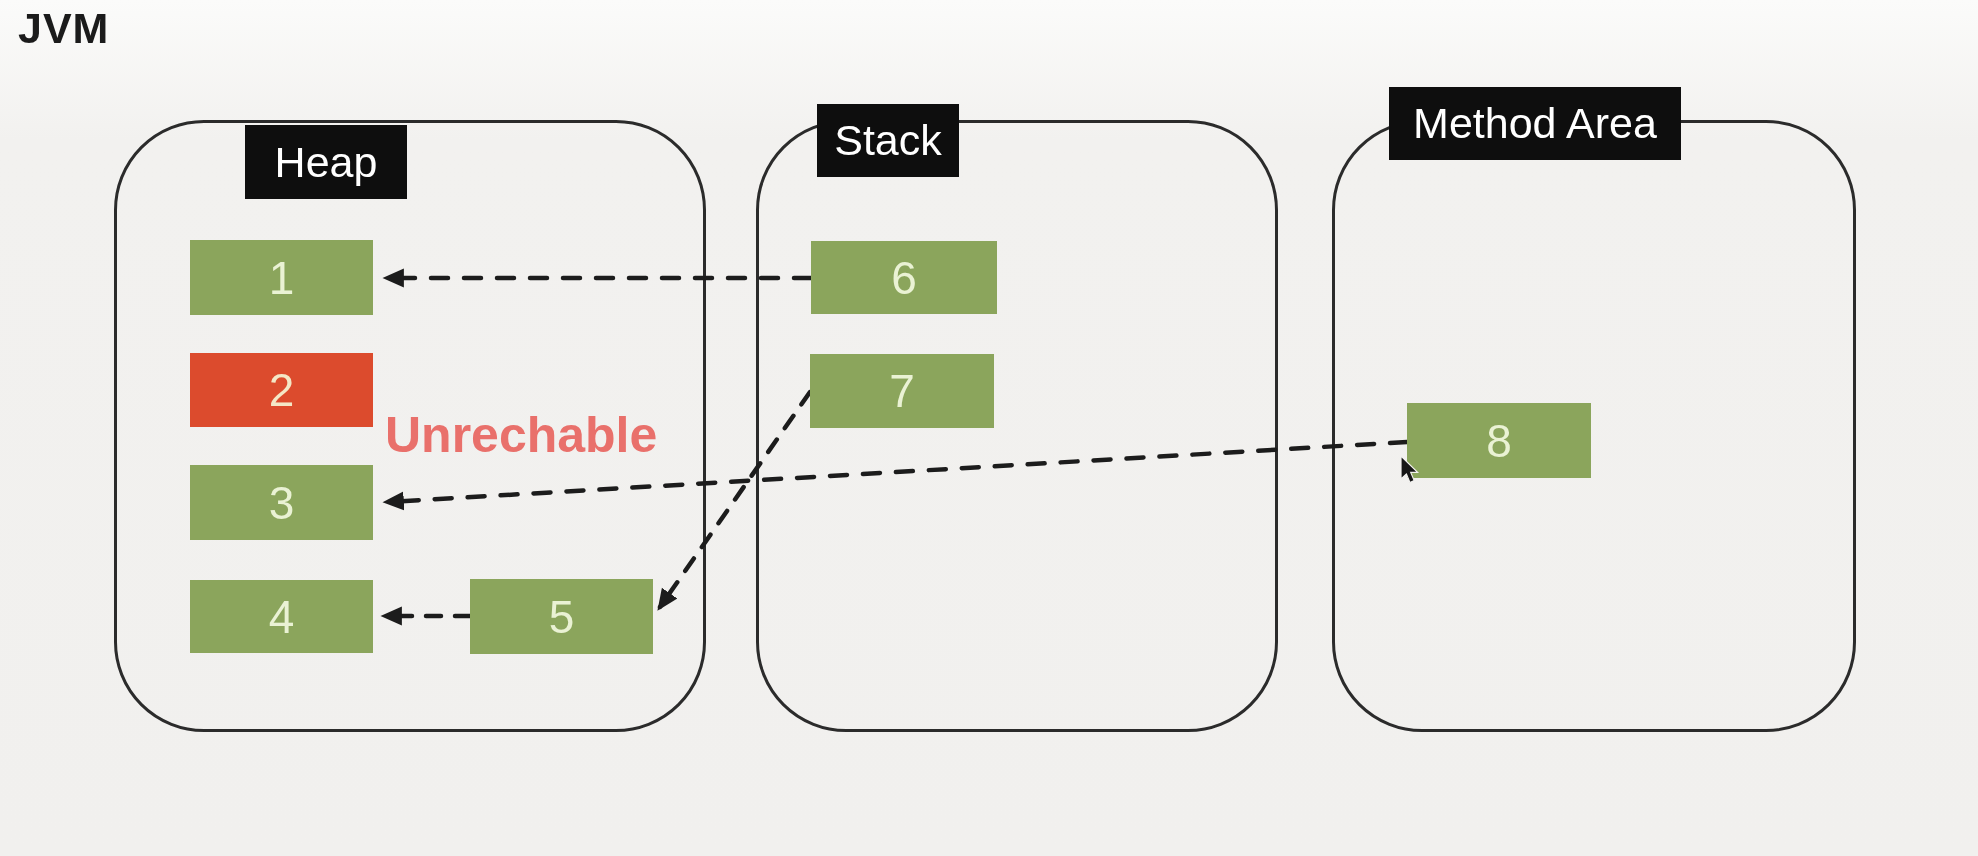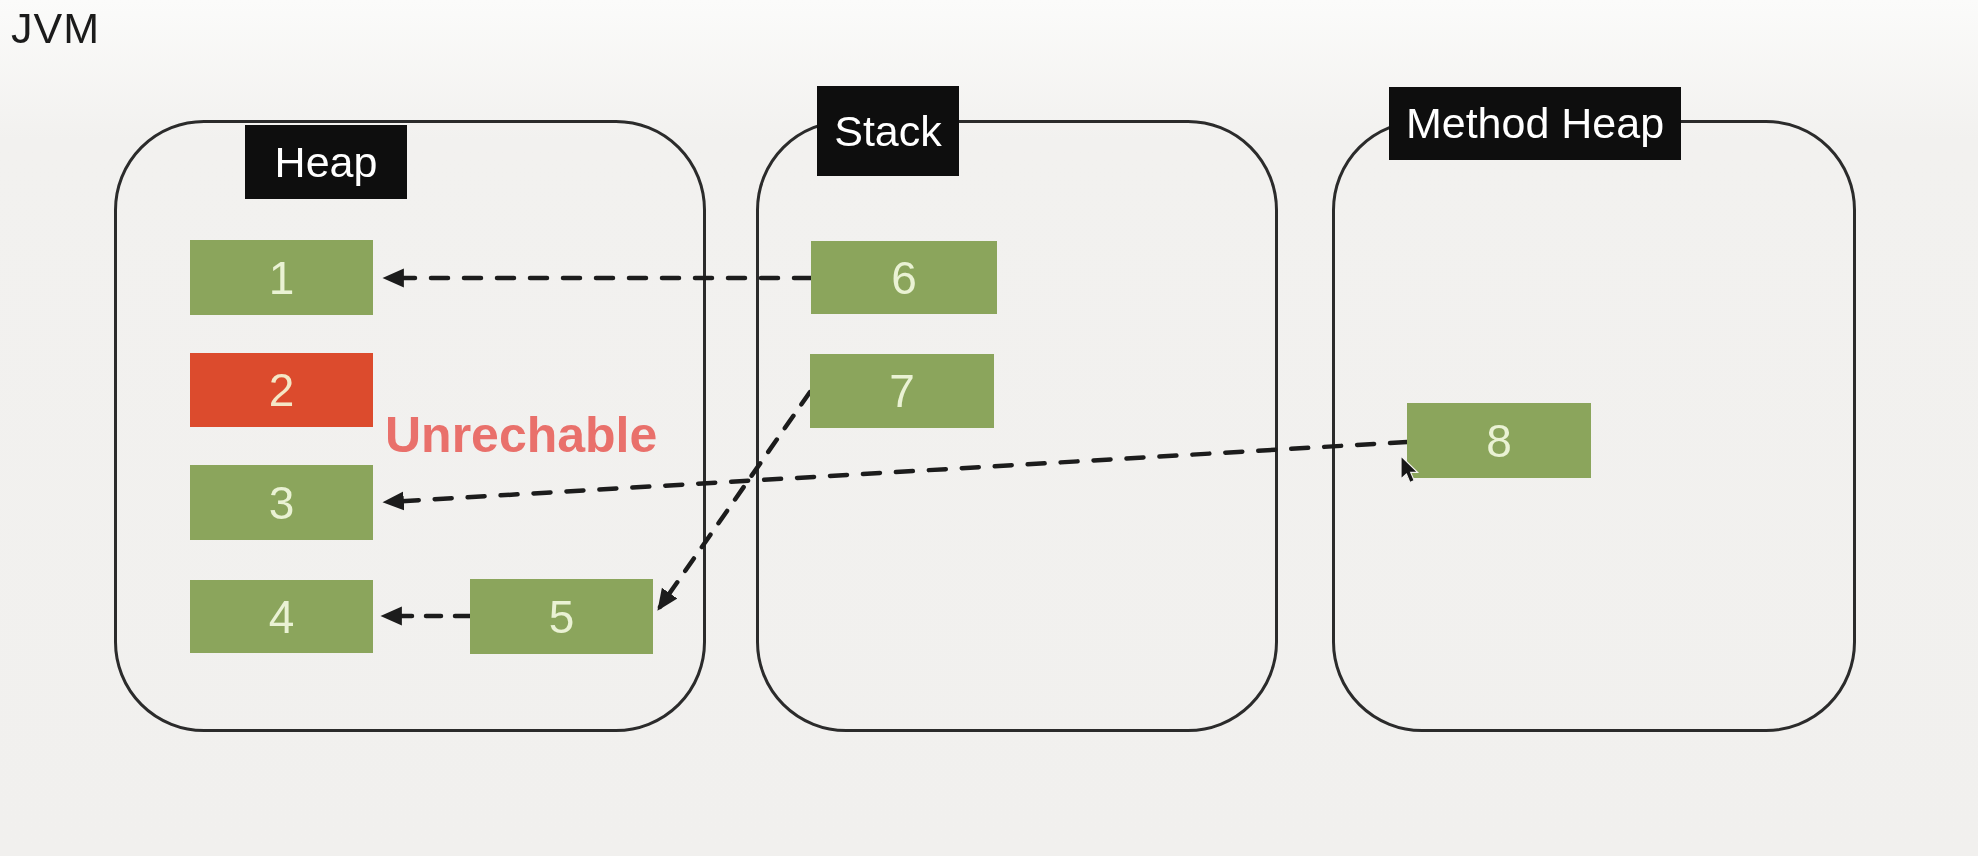--- a/index.html
+++ b/index.html
@@ -10,23 +10,23 @@
     overflow: hidden;
   }
   .canvas {
     position: relative;
     width: 1978px;
     height: 856px;
     background: linear-gradient(180deg, #fbfbfa 0%, #f2f1ef 140px, #f1f0ee 100%);
   }
   .jvm-title {
     position: absolute;
-    left: 11px; top: 4px;
+    left: 18px; top: 4px;
     font-size: 43px;
-    font-weight: 400;
+    font-weight: 700;
     color: #1b1b1b;
     letter-spacing: 1px;
   }
   .region {
     position: absolute;
     border: 3px solid #2b2b2b;
     border-radius: 90px;
     background: transparent;
   }
   .region.heap   { left: 114px; top: 120px; width: 592px; height: 612px; }
@@ -38,21 +38,21 @@
     color: #ffffff;
     font-size: 43px;
     font-weight: 400;
     display: flex;
     align-items: center;
     justify-content: center;
     z-index: 5;
     white-space: nowrap;
   }
   .region-label.heap   { left: 245px; top: 85px;  width: 162px; height: 74px; margin-top: 40px; }
-  .region-label.stack  { left: 817px; top: 86px;  width: 142px; height: 90px; text-align: right; }
+  .region-label.stack  { left: 817px; top: 104px;  width: 142px; height: 73px; text-align: right; }
   .region-label.method { left: 1389px; top: 87px; width: 292px; height: 73px; }
   .node {
     position: absolute;
     display: flex;
     align-items: center;
     justify-content: center;
     font-size: 46px;
     font-weight: 400;
     color: #eaf2d4;
     z-index: 3;
@@ -96,21 +96,21 @@
 <div class="canvas">
 
   <div class="jvm-title">JVM</div>
 
   <div class="region heap"></div>
   <div class="region stack"></div>
   <div class="region method"></div>
 
   <div class="region-label heap">Heap</div>
   <div class="region-label stack">Stack</div>
-  <div class="region-label method">Method Heap</div>
+  <div class="region-label method">Method Area</div>
 
   <svg class="arrows-layer" width="1978" height="856" viewBox="0 0 1978 856" xmlns="http://www.w3.org/2000/svg">
     <defs>
       <marker id="arrowhead" viewBox="0 0 10 10" refX="7.5" refY="5" markerWidth="5" markerHeight="5" orient="auto-start-reverse" markerUnits="strokeWidth">
         <path d="M 0 0.8 L 9.5 5 L 0 9.2 z" fill="#1c1c1c"></path>
       </marker>
     </defs>
     <path d="M 811 278 L 387 278" fill="none" stroke="#1c1c1c" stroke-width="4.5" stroke-linecap="round" stroke-dasharray="17 16" marker-end="url(#arrowhead)"></path>
     <path d="M 1407 442 L 387 502" fill="none" stroke="#1c1c1c" stroke-width="4.5" stroke-linecap="round" stroke-dasharray="17 16" marker-end="url(#arrowhead)"></path>
     <path d="M 810 392 L 660 607" fill="none" stroke="#1c1c1c" stroke-width="4.5" stroke-linecap="round" stroke-dasharray="15 14" marker-end="url(#arrowhead)"></path>

